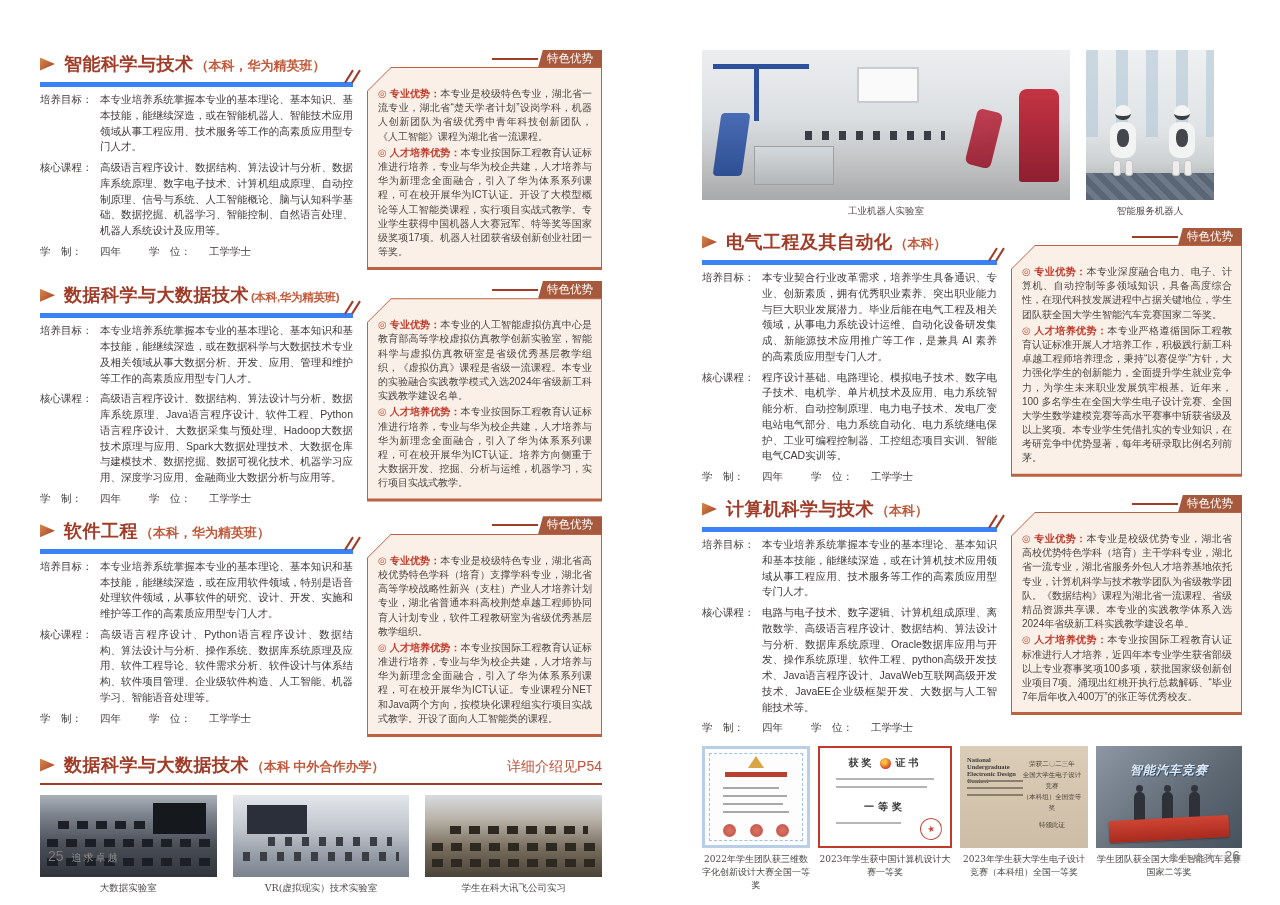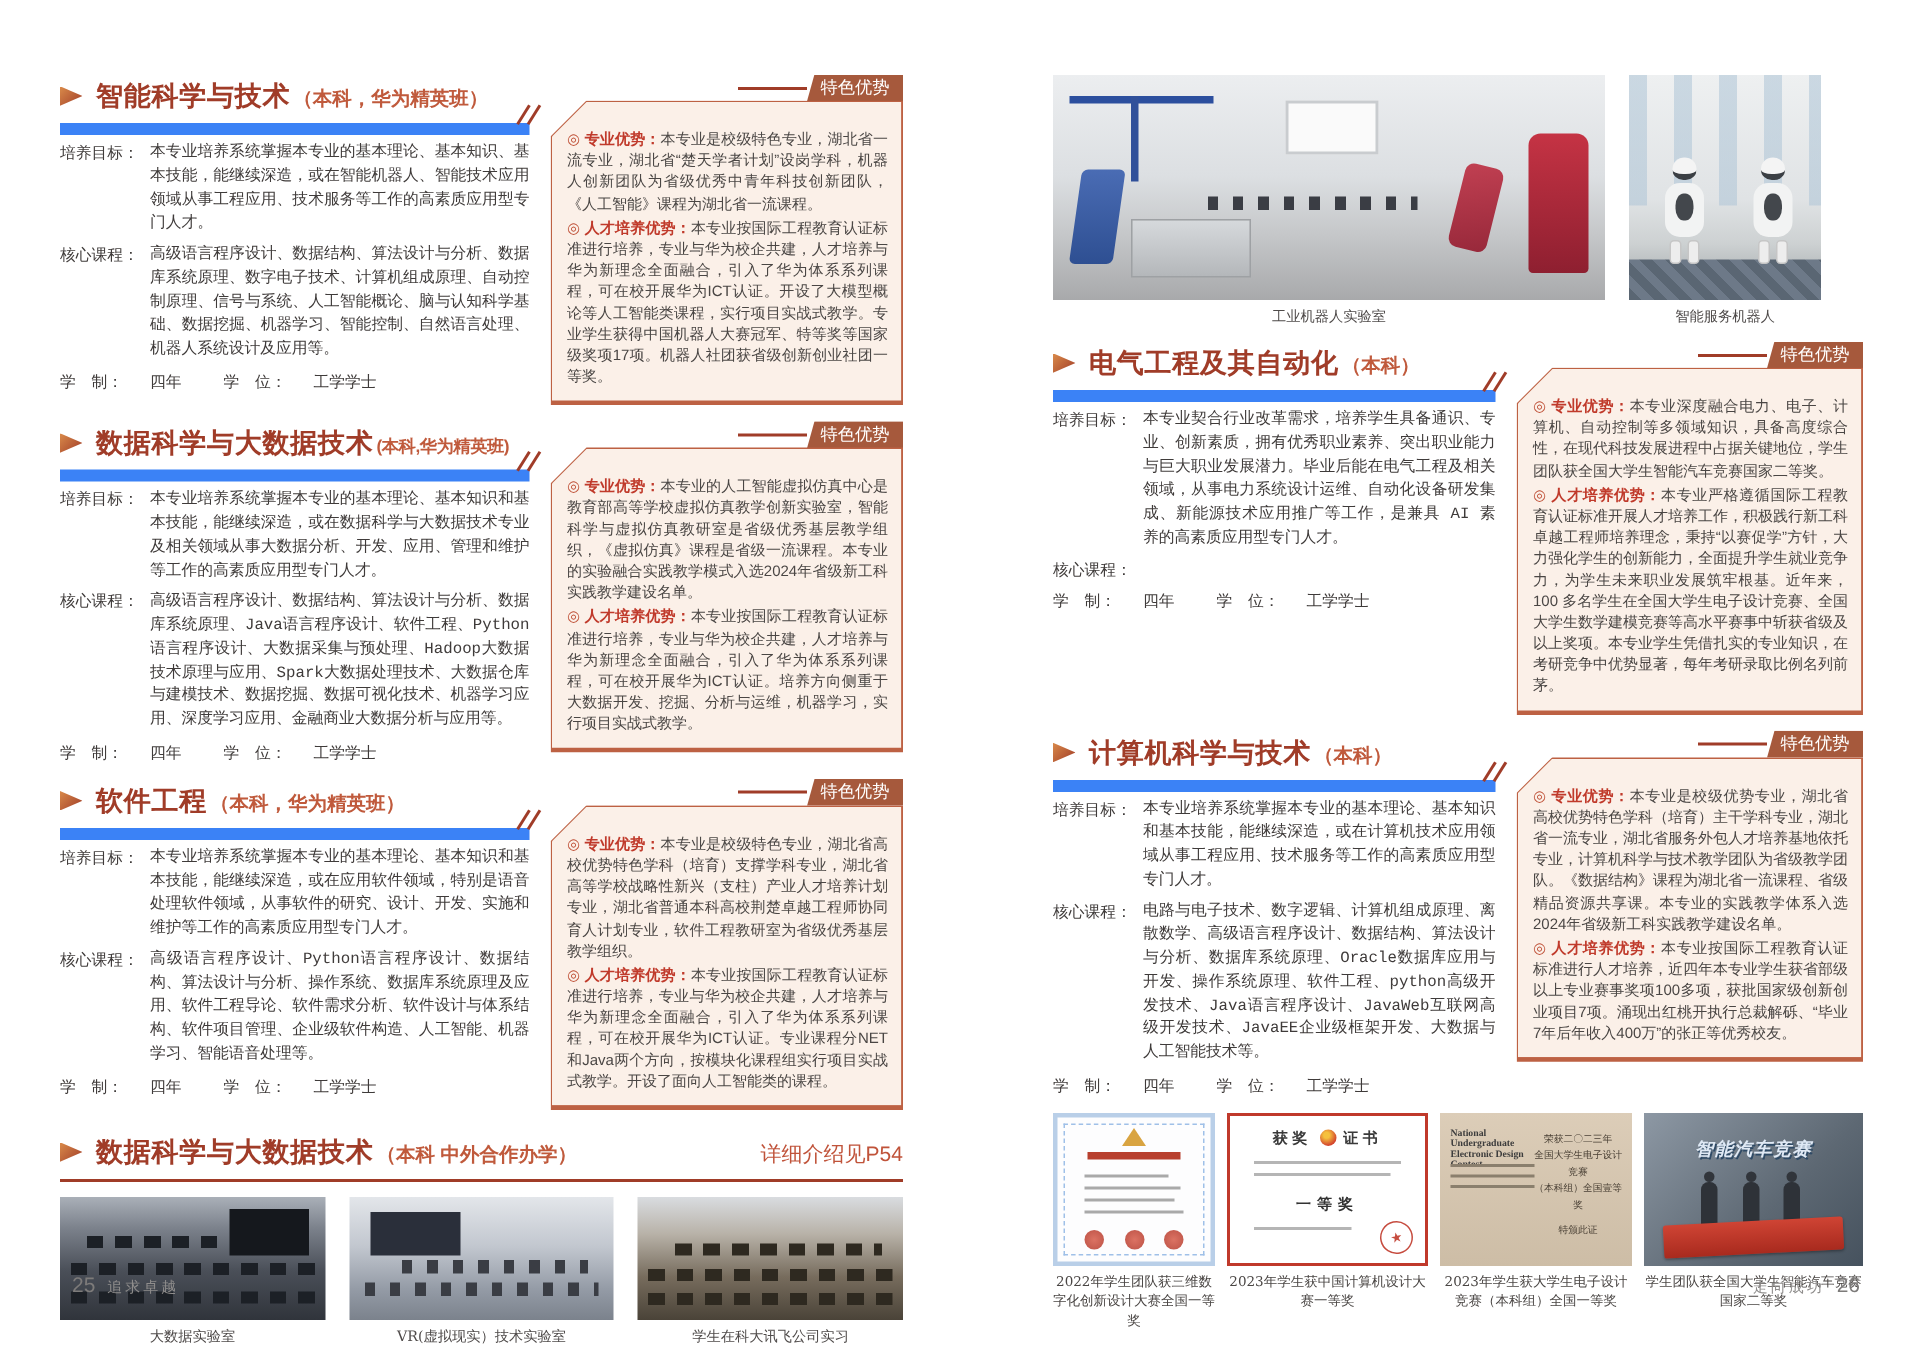--- a/index.html
+++ b/index.html
@@ -16,34 +16,34 @@
   #page-right { left: 702px; width: 540px; }
 
   
   .program { display: flex; gap: 14px; margin-bottom: 11px; }
   .prog-main { width: 313px; flex: none; }
   #page-right .prog-main { width: 295px; }
   .prog-side { flex: 1; min-width: 0; }
 
   .prog-head {
     display: flex; align-items: baseline; position: relative;
-    border-bottom: 8px solid #3b82f6; padding: 2px 0 6px 0; white-space: nowrap;
+    border-bottom: 5px solid #3b82f6; padding: 2px 0 6px 0; white-space: nowrap;
   }
   .arrow { width: 15px; height: 13px; flex: none; align-self: center; margin-right: 9px;
     background: linear-gradient(135deg,#d98a4a,#a03c28);
     clip-path: polygon(0 0, 100% 50%, 0 100%); }
   .prog-title { font-size: 18px; font-weight: bold; color: #a03c28; letter-spacing: .5px; }
   .prog-sub { font-size: 13px; font-weight: bold; color: #c05a3c; margin-left: 2px; }
   .prog-sub.tight { font-size: 11.5px; letter-spacing: -.3px; }
   .slashes { position: absolute; right: -4px; bottom: -2px; display: flex; gap: 5px; }
   .slashes i { display: block; width: 2px; height: 15px; background: #a03c28; transform: rotate(32deg); }
 
   .info-row { display: flex; font-size: 10.5px; line-height: 1.5; margin-top: 5px; }
   .info-label { width: 60px; flex: none; }
-  .info-text { flex: 1; text-align: justify; font-family: Liberation Mono, monospace; }
+  .info-text { flex: 1; text-align: justify; }
   .sched-row { display: flex; font-size: 10.5px; margin-top: 6px; }
   .sched-val { margin-right: 28px; }
 
   
   .tag-row { display: flex; align-items: center; justify-content: flex-end; height: 17px; }
   .tag-line { width: 46px; height: 2px; background: #a03c28; }
   .feature-tag {
     background: #a6593c; color: #fff; font-size: 11.5px; padding: 1px 9px 2px;
     clip-path: polygon(5px 0, 100% 0, 100% 100%, 0 100%);
   }
@@ -394,20 +394,21 @@
             <i></i>
             <i></i>
           </span>
       </div>
       <div class="info-row">
         <span class="info-label">培养目标：</span>
         <span class="info-text">本专业契合行业改革需求，培养学生具备通识、专业、创新素质，拥有优秀职业素养、突出职业能力与巨大职业发展潜力。毕业后能在电气工程及相关领域，从事电力系统设计运维、自动化设备研发集成、新能源技术应用推广等工作，是兼具 AI 素养的高素质应用型专门人才。</span>
       </div>
       <div class="info-row">
         <span class="info-label">核心课程：</span>
+        <span class="info-text">程序设计基础、电路理论、模拟电子技术、数字电子技术、电机学、单片机技术及应用、电力系统智能分析、自动控制原理、电力电子技术、发电厂变电站电气部分、电力系统自动化、电力系统继电保护、工业可编程控制器、工控组态项目实训、智能电气CAD实训等。</span>
       </div>
       <div class="sched-row">
         <span class="info-label">学　制：</span>
         <span class="sched-val">四年</span>
         <span class="info-label">学　位：</span>
         <span class="sched-val">工学学士</span>
       </div>
     </div>
     <aside class="prog-side">
       <div class="tag-row">

